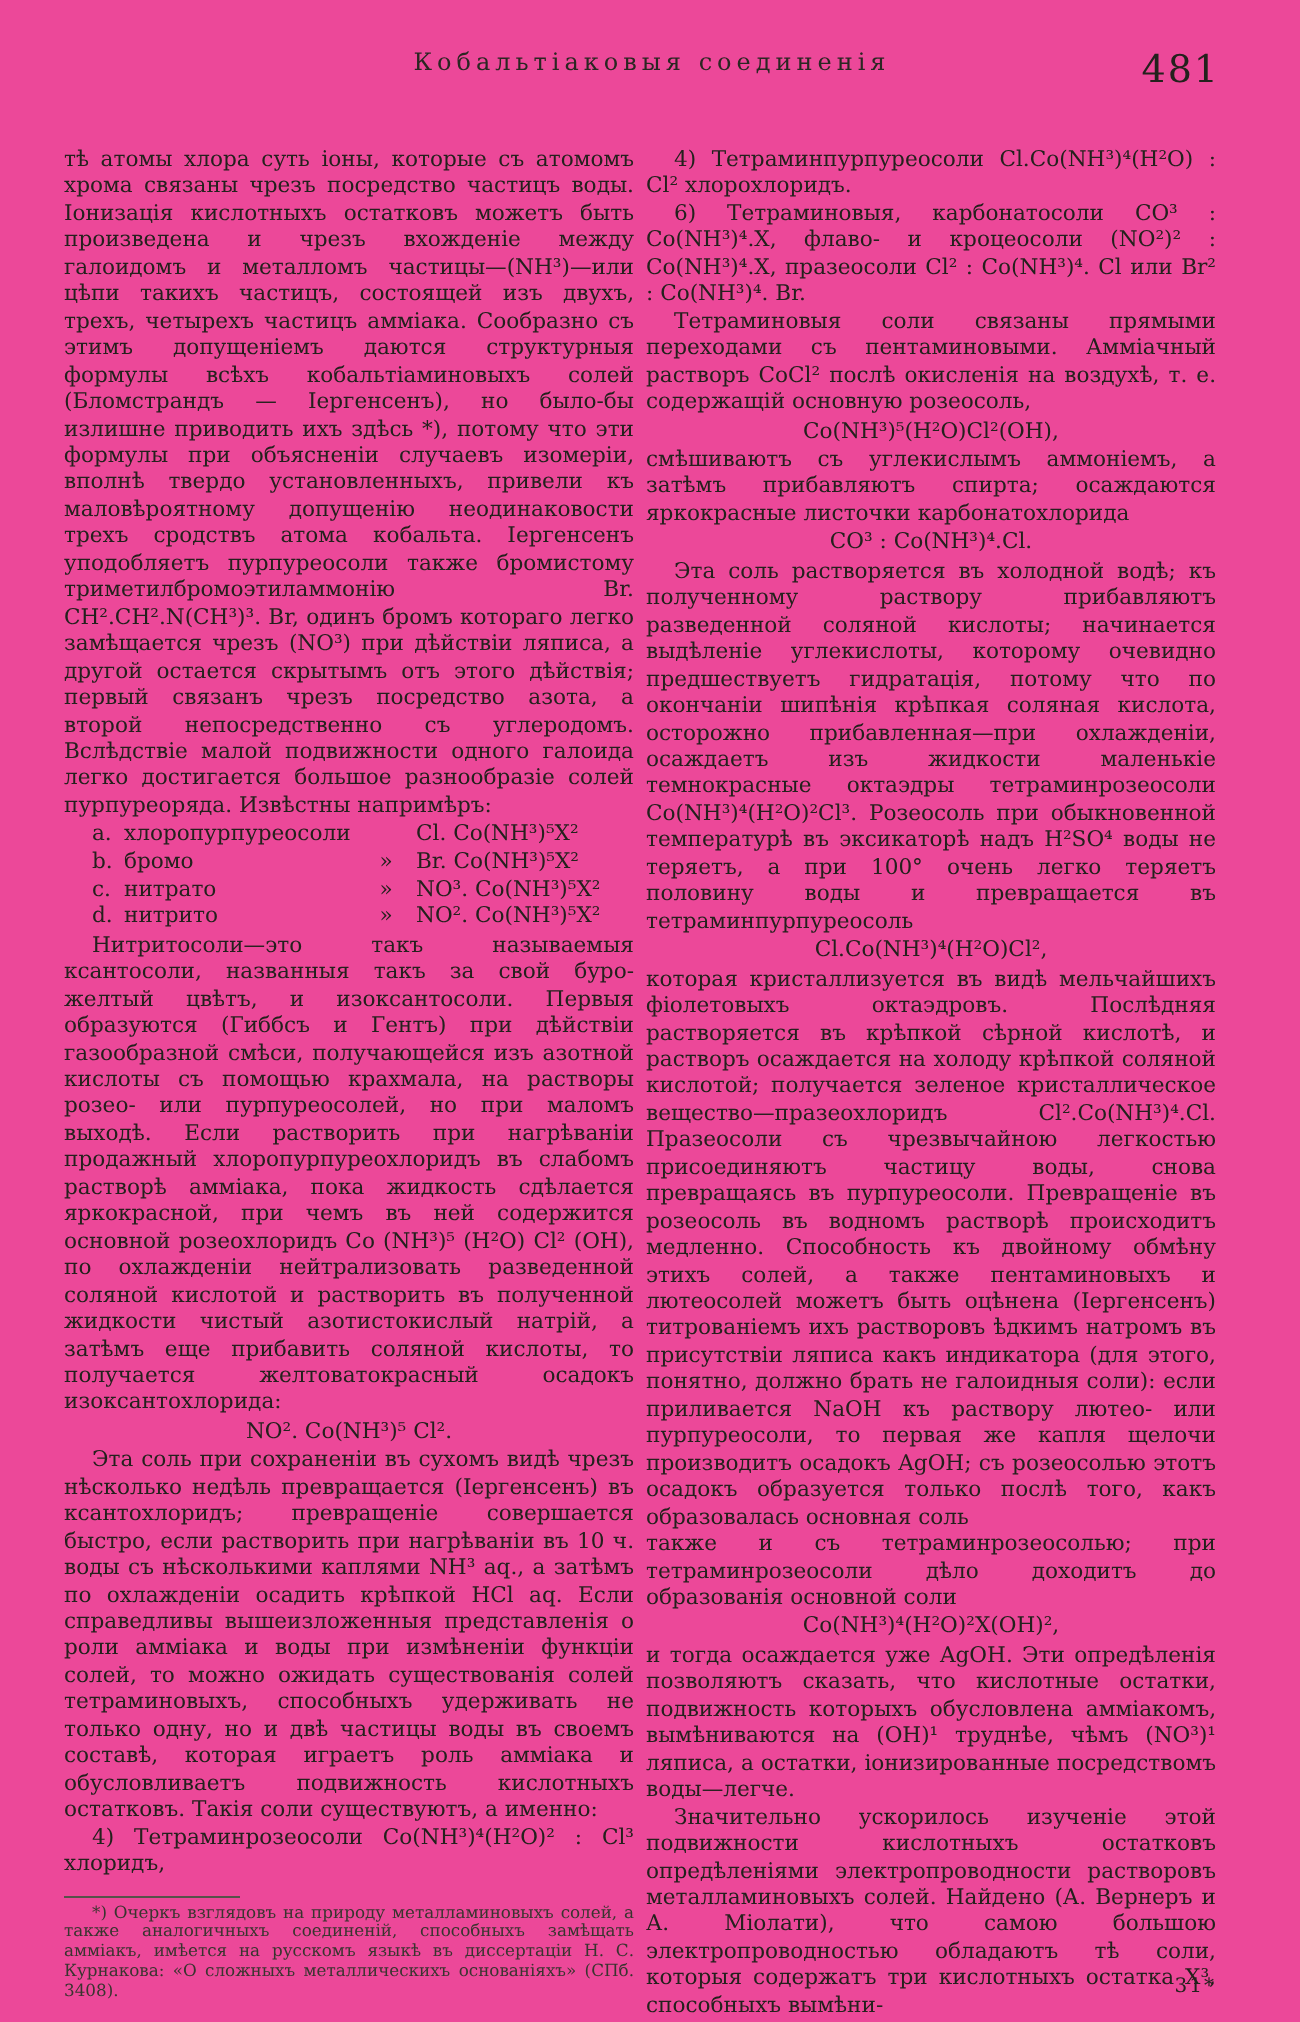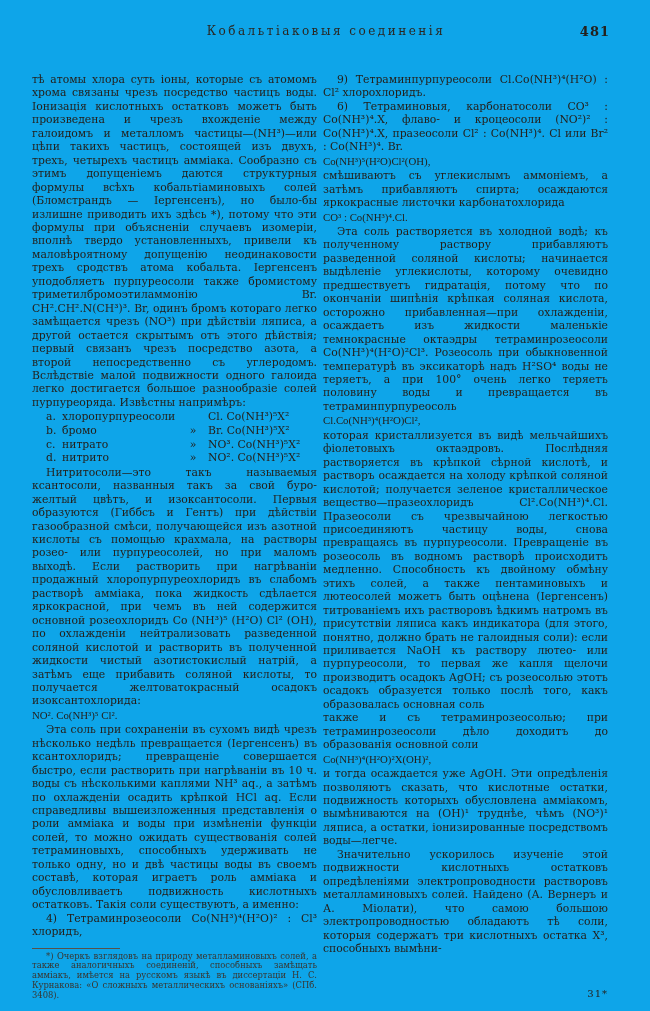--- a/index.html
+++ b/index.html
@@ -8,21 +8,21 @@
     width: 650px;
     height: 1011px;
     overflow: hidden;
     background: #e9e8e4;
   }
   .page {
     position: relative;
     width: 650px;
     height: 1011px;
     box-sizing: border-box;
-    background: #0ea5e9;
+    background: #ec4899;
     color: #24211d;
     font-family: "DejaVu Serif", serif;
     padding: 24px 30px 16px 32px;
   }
   .header {
     position: relative;
     height: 22px;
     margin-bottom: 12px;
   }
   .header-title {
@@ -30,45 +30,45 @@
     left: 0; right: 0;
     text-align: center;
     font-size: 12px;
     letter-spacing: 2.5px;
     color: #2a2722;
   }
   .page-number {
     position: absolute;
     right: 10px;
     top: 0;
-    font-size: 13px;
-    font-weight: bold;
+    font-size: 19px;
+    font-weight: normal;
     letter-spacing: 1px;
   }
   .columns {
     display: flex;
     gap: 6px;
     margin-top: 27px;
   }
   .col {
     width: 285px;
     font-size: 10.8px;
     line-height: 13.45px;
     text-align: justify;
   }
   .col p {
     margin: 0;
     text-indent: 14px;
   }
   .col p.noindent { text-indent: 0; }
   .formula {
+    text-align: center;
     text-indent: 0;
     margin: 1px 0;
     white-space: nowrap;
-    font-family: Liberation Serif, serif;
   }
   .salt-list { margin: 1px 0 1px 14px; }
   .salt-row { display: flex; line-height: 13.6px; }
   .salt-label { width: 16px; }
   .salt-name  { width: 116px; }
   .salt-ditto { width: 30px; text-align: center; }
   .salt-formula { flex: 1; white-space: nowrap; }
   .footnote {
     margin-top: 9px;
     font-size: 8.4px;
@@ -138,22 +138,23 @@
       <p>Эта соль при сохраненіи въ сухомъ видѣ чрезъ нѣсколько недѣль превращается (Іергенсенъ) въ ксантохлоридъ; превращеніе совершается быстро, если растворить при нагрѣваніи въ 10 ч. воды съ нѣсколькими каплями NH³ aq., а затѣмъ по охлажденіи осадить крѣпкой HCl aq. Если справедливы вышеизложенныя представленія о роли амміака и воды при измѣненіи функціи солей, то можно ожидать существованія солей тетраминовыхъ, способныхъ удерживать не только одну, но и двѣ частицы воды въ своемъ составѣ, которая играетъ роль амміака и обусловливаетъ подвижность кислотныхъ остатковъ. Такія соли существуютъ, а именно:</p>
       <p>4) Тетраминрозеосоли Co(NH³)⁴(H²O)² : Cl³ хлоридъ,</p>
 
       <div class="footnote">
         <div class="fn-rule"></div>
         <p class="fn-text">*) Очеркъ взглядовъ на природу металламиновыхъ солей, а также аналогичныхъ соединеній, способныхъ замѣщать амміакъ, имѣется на русскомъ языкѣ въ диссертаціи Н. С. Курнакова: «О сложныхъ металлическихъ основаніяхъ» (СПб. 3408).</p>
       </div>
     </div>
 
     <div class="col">
-      <p>9) Тетраминпурпуреосоли Cl.Co(NH³)⁴(H²O) : Cl² хлорохлоридъ.</p>
+      <p>4) Тетраминпурпуреосоли Cl.Co(NH³)⁴(H²O) : Cl² хлорохлоридъ.</p>
       <p>6) Тетраминовыя, карбонатосоли CO³ : Co(NH³)⁴.X, флаво- и кроцеосоли (NO²)² : Co(NH³)⁴.X, празеосоли Cl² : Co(NH³)⁴. Cl или Br² : Co(NH³)⁴. Br.</p>
+      <p>Тетраминовыя соли связаны прямыми переходами съ пентаминовыми. Амміачный растворъ CoCl² послѣ окисленія на воздухѣ, т. е. содержащій основную розеосоль,</p>
       <div class="formula">Co(NH³)⁵(H²O)Cl²(OH),</div>
       <p class="noindent">смѣшиваютъ съ углекислымъ аммоніемъ, а затѣмъ прибавляютъ спирта; осаждаются яркокрасные листочки карбонатохлорида</p>
       <div class="formula">CO³ : Co(NH³)⁴.Cl.</div>
       <p>Эта соль растворяется въ холодной водѣ; къ полученному раствору прибавляютъ разведенной соляной кислоты; начинается выдѣленіе углекислоты, которому очевидно предшествуетъ гидратація, потому что по окончаніи шипѣнія крѣпкая соляная кислота, осторожно прибавленная—при охлажденіи, осаждаетъ изъ жидкости маленькіе темнокрасные октаэдры тетраминрозеосоли Co(NH³)⁴(H²O)²Cl³. Розеосоль при обыкновенной температурѣ въ эксикаторѣ надъ H²SO⁴ воды не теряетъ, а при 100° очень легко теряетъ половину воды и превращается въ тетраминпурпуреосоль</p>
       <div class="formula">Cl.Co(NH³)⁴(H²O)Cl²,</div>
       <p class="noindent">которая кристаллизуется въ видѣ мельчайшихъ фіолетовыхъ октаэдровъ. Послѣдняя растворяется въ крѣпкой сѣрной кислотѣ, и растворъ осаждается на холоду крѣпкой соляной кислотой; получается зеленое кристаллическое вещество—празеохлоридъ Cl².Co(NH³)⁴.Cl. Празеосоли съ чрезвычайною легкостью присоединяютъ частицу воды, снова превращаясь въ пурпуреосоли. Превращеніе въ розеосоль въ водномъ растворѣ происходитъ медленно. Способность къ двойному обмѣну этихъ солей, а также пентаминовыхъ и лютеосолей можетъ быть оцѣнена (Іергенсенъ) титрованіемъ ихъ растворовъ ѣдкимъ натромъ въ присутствіи ляписа какъ индикатора (для этого, понятно, должно брать не галоидныя соли): если приливается NaOH къ раствору лютео- или пурпуреосоли, то первая же капля щелочи производитъ осадокъ AgOH; съ розеосолью этотъ осадокъ образуется только послѣ того, какъ образовалась основная соль</p>
       <p class="noindent">также и съ тетраминрозеосолью; при тетраминрозеосоли дѣло доходитъ до образованія основной соли</p>
       <div class="formula">Co(NH³)⁴(H²O)²X(OH)²,</div>
       <p class="noindent">и тогда осаждается уже AgOH. Эти опредѣленія позволяютъ сказать, что кислотные остатки, подвижность которыхъ обусловлена амміакомъ, вымѣниваются на (OH)¹ труднѣе, чѣмъ (NO³)¹ ляписа, а остатки, іонизированные посредствомъ воды—легче.</p>
       <p>Значительно ускорилось изученіе этой подвижности кислотныхъ остатковъ опредѣленіями электропроводности растворовъ металламиновыхъ солей. Найдено (А. Вернеръ и А. Міолати), что самою большою электропроводностью обладаютъ тѣ соли, которыя содержатъ три кислотныхъ остатка X³, способныхъ вымѣни-</p>

